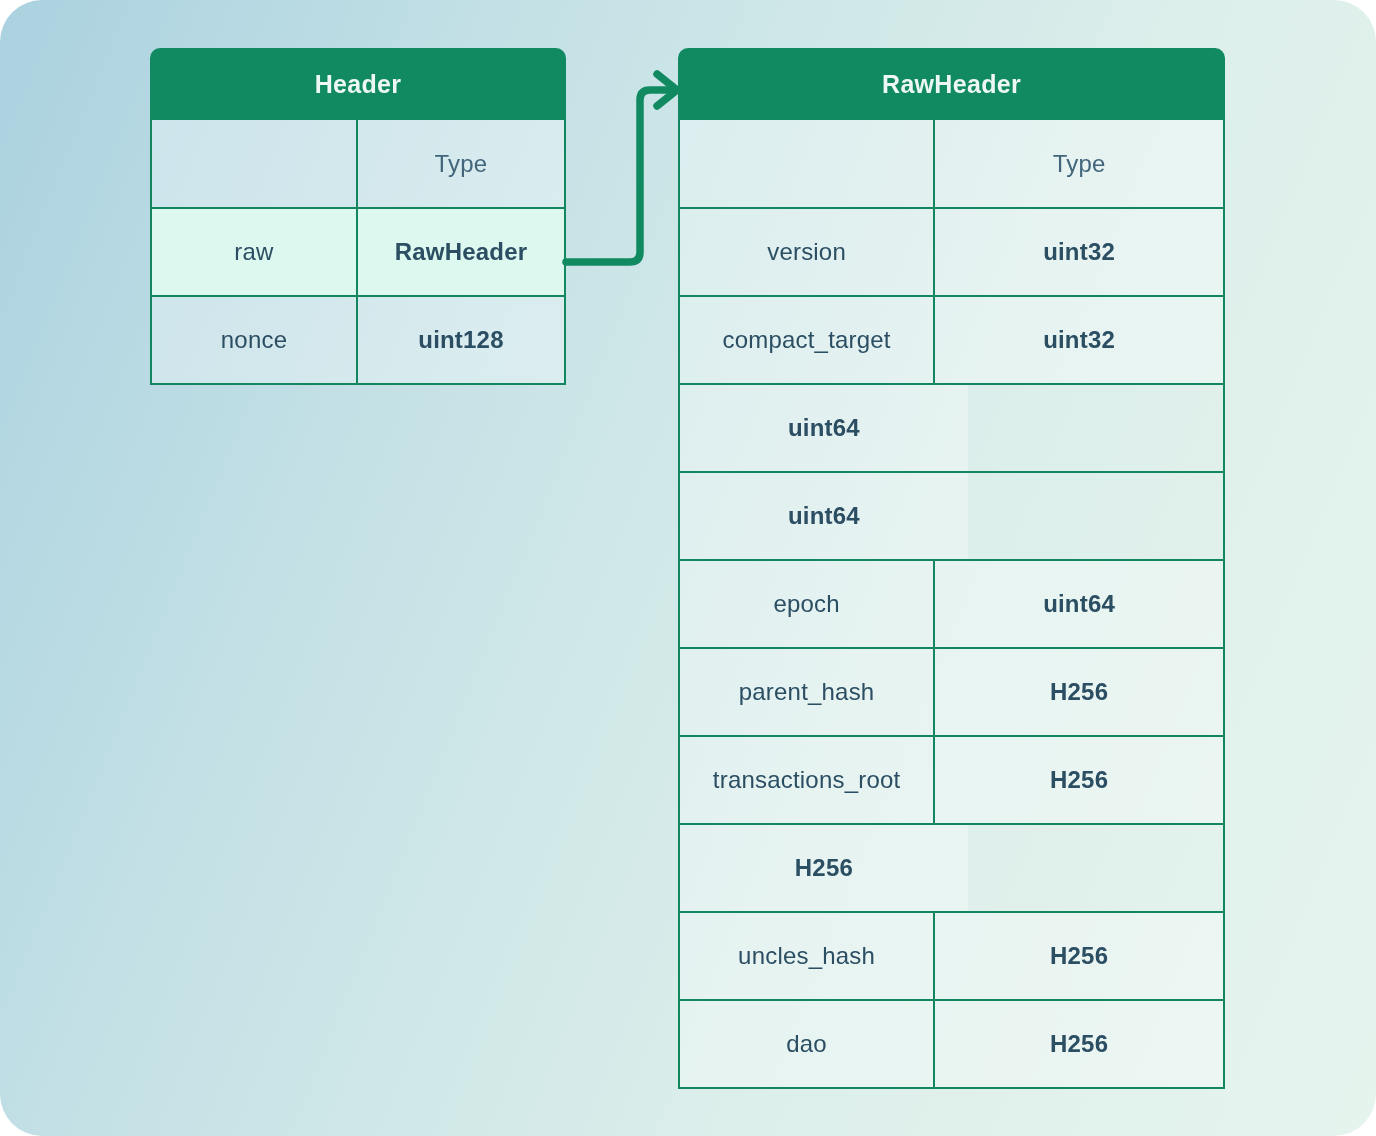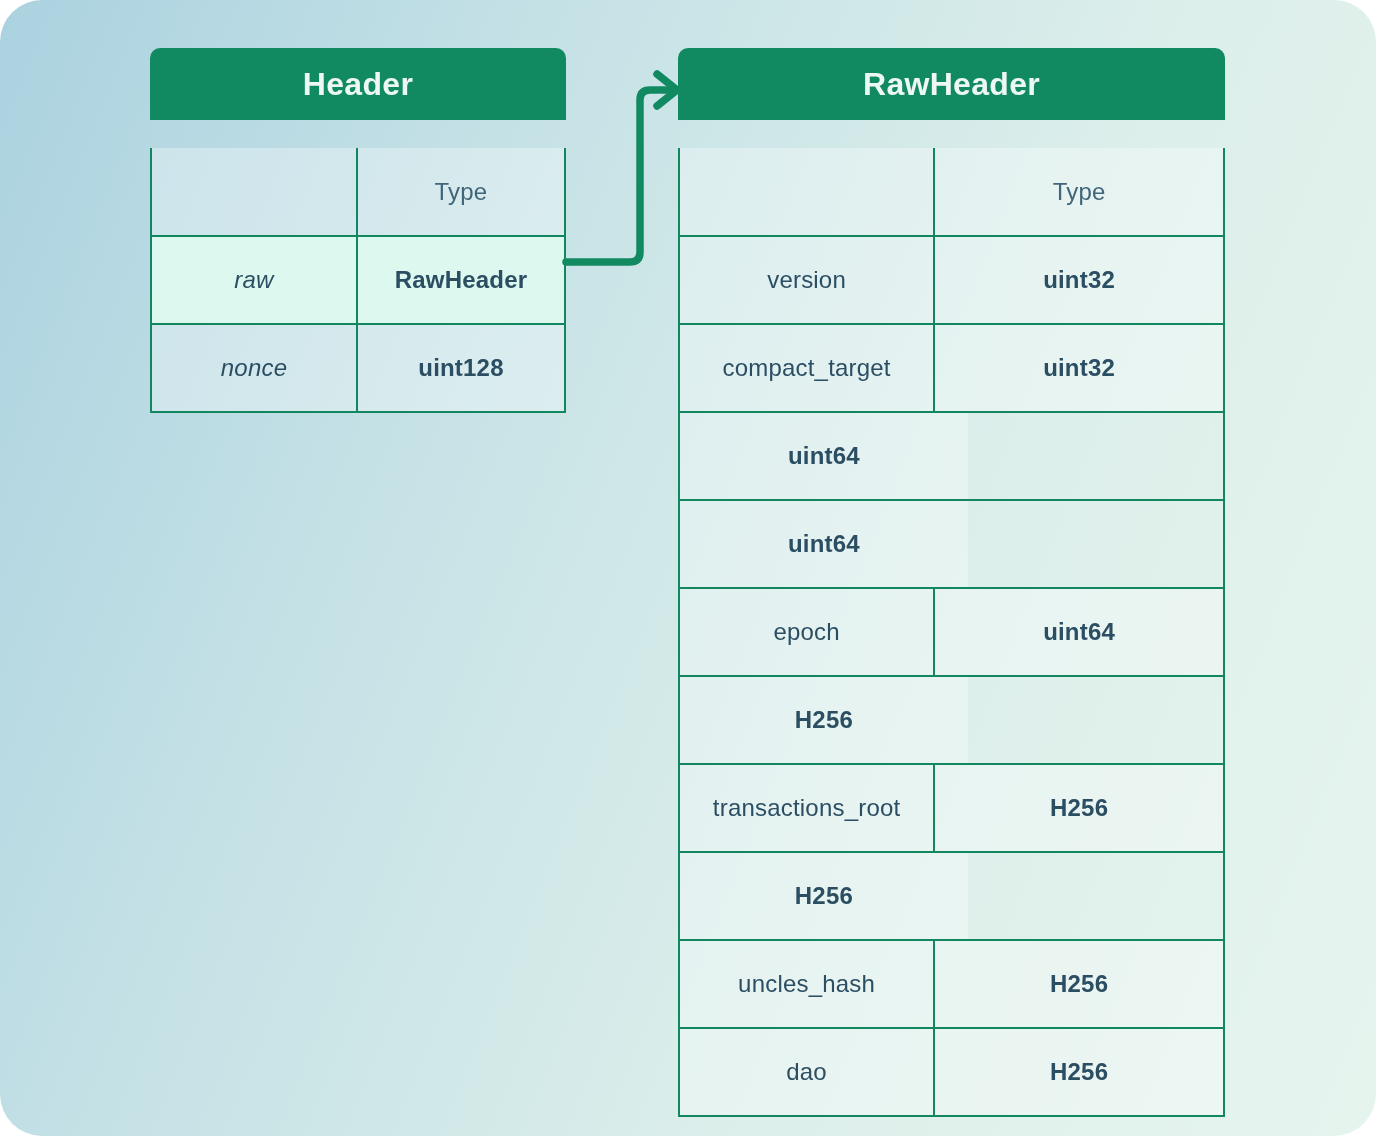--- a/index.html
+++ b/index.html
@@ -26,54 +26,54 @@
     position: absolute;
   }
   .tbl-title {
     height: 72px;
     background: var(--green);
     border-radius: 10px 10px 0 0;
     display: flex;
     align-items: center;
     justify-content: center;
     color: var(--header-text);
-    font-size: 32px;
+    font-size: 25px;
     font-weight: 700;
     letter-spacing: 0.3px;
   }
   .tbl-body {
     border: 2px solid var(--border);
     border-top: none;
   }
   .row {
     display: flex;
     height: 88px;
   }
   .row + .row {
     border-top: 2px solid var(--border);
   }
-  .row.type-row { height: 87px; margin-top: 28px; }
+  .row.type-row { height: 87px; }
   .cell {
     display: flex;
     align-items: center;
     justify-content: center;
     background: rgba(255, 255, 255, 0.32);
     color: var(--cell-text);
     font-size: 24px;
     letter-spacing: 0.2px;
   }
   .field-cell { border-right: 2px solid var(--border); }
   .type-cell { font-weight: 700; }
   .type-col-label {
     font-weight: 400;
     color: var(--type-label);
   }
   .row.highlight .cell { background: #dcf8ef; }
   
-  .tbl-left .field-cell { width: 50%; font-style: italic; }
+  .tbl-left .field-cell { width: 50%; }
   .tbl-left .type-cell  { width: 50%; }
   
   .tbl-right .field-cell { width: 47%; }
   .tbl-right .type-cell  { width: 53%; }
   .tbl-left  { left: 150px; top: 48px; width: 416px; }
   .tbl-right { left: 678px; top: 48px; width: 547px; }
   .arrow-svg {
     position: absolute;
     left: 540px;
     top: 55px;
@@ -128,20 +128,21 @@
         <div class="cell type-cell">uint64</div>
       </div>
       <div class="row">
         <div class="cell type-cell">uint64</div>
       </div>
       <div class="row">
         <div class="cell field-cell">epoch</div>
         <div class="cell type-cell">uint64</div>
       </div>
       <div class="row">
+        <div class="cell field-cell">parent_hash</div>
         <div class="cell type-cell">H256</div>
       </div>
       <div class="row">
         <div class="cell field-cell">transactions_root</div>
         <div class="cell type-cell">H256</div>
       </div>
       <div class="row">
         <div class="cell type-cell">H256</div>
       </div>
       <div class="row">

